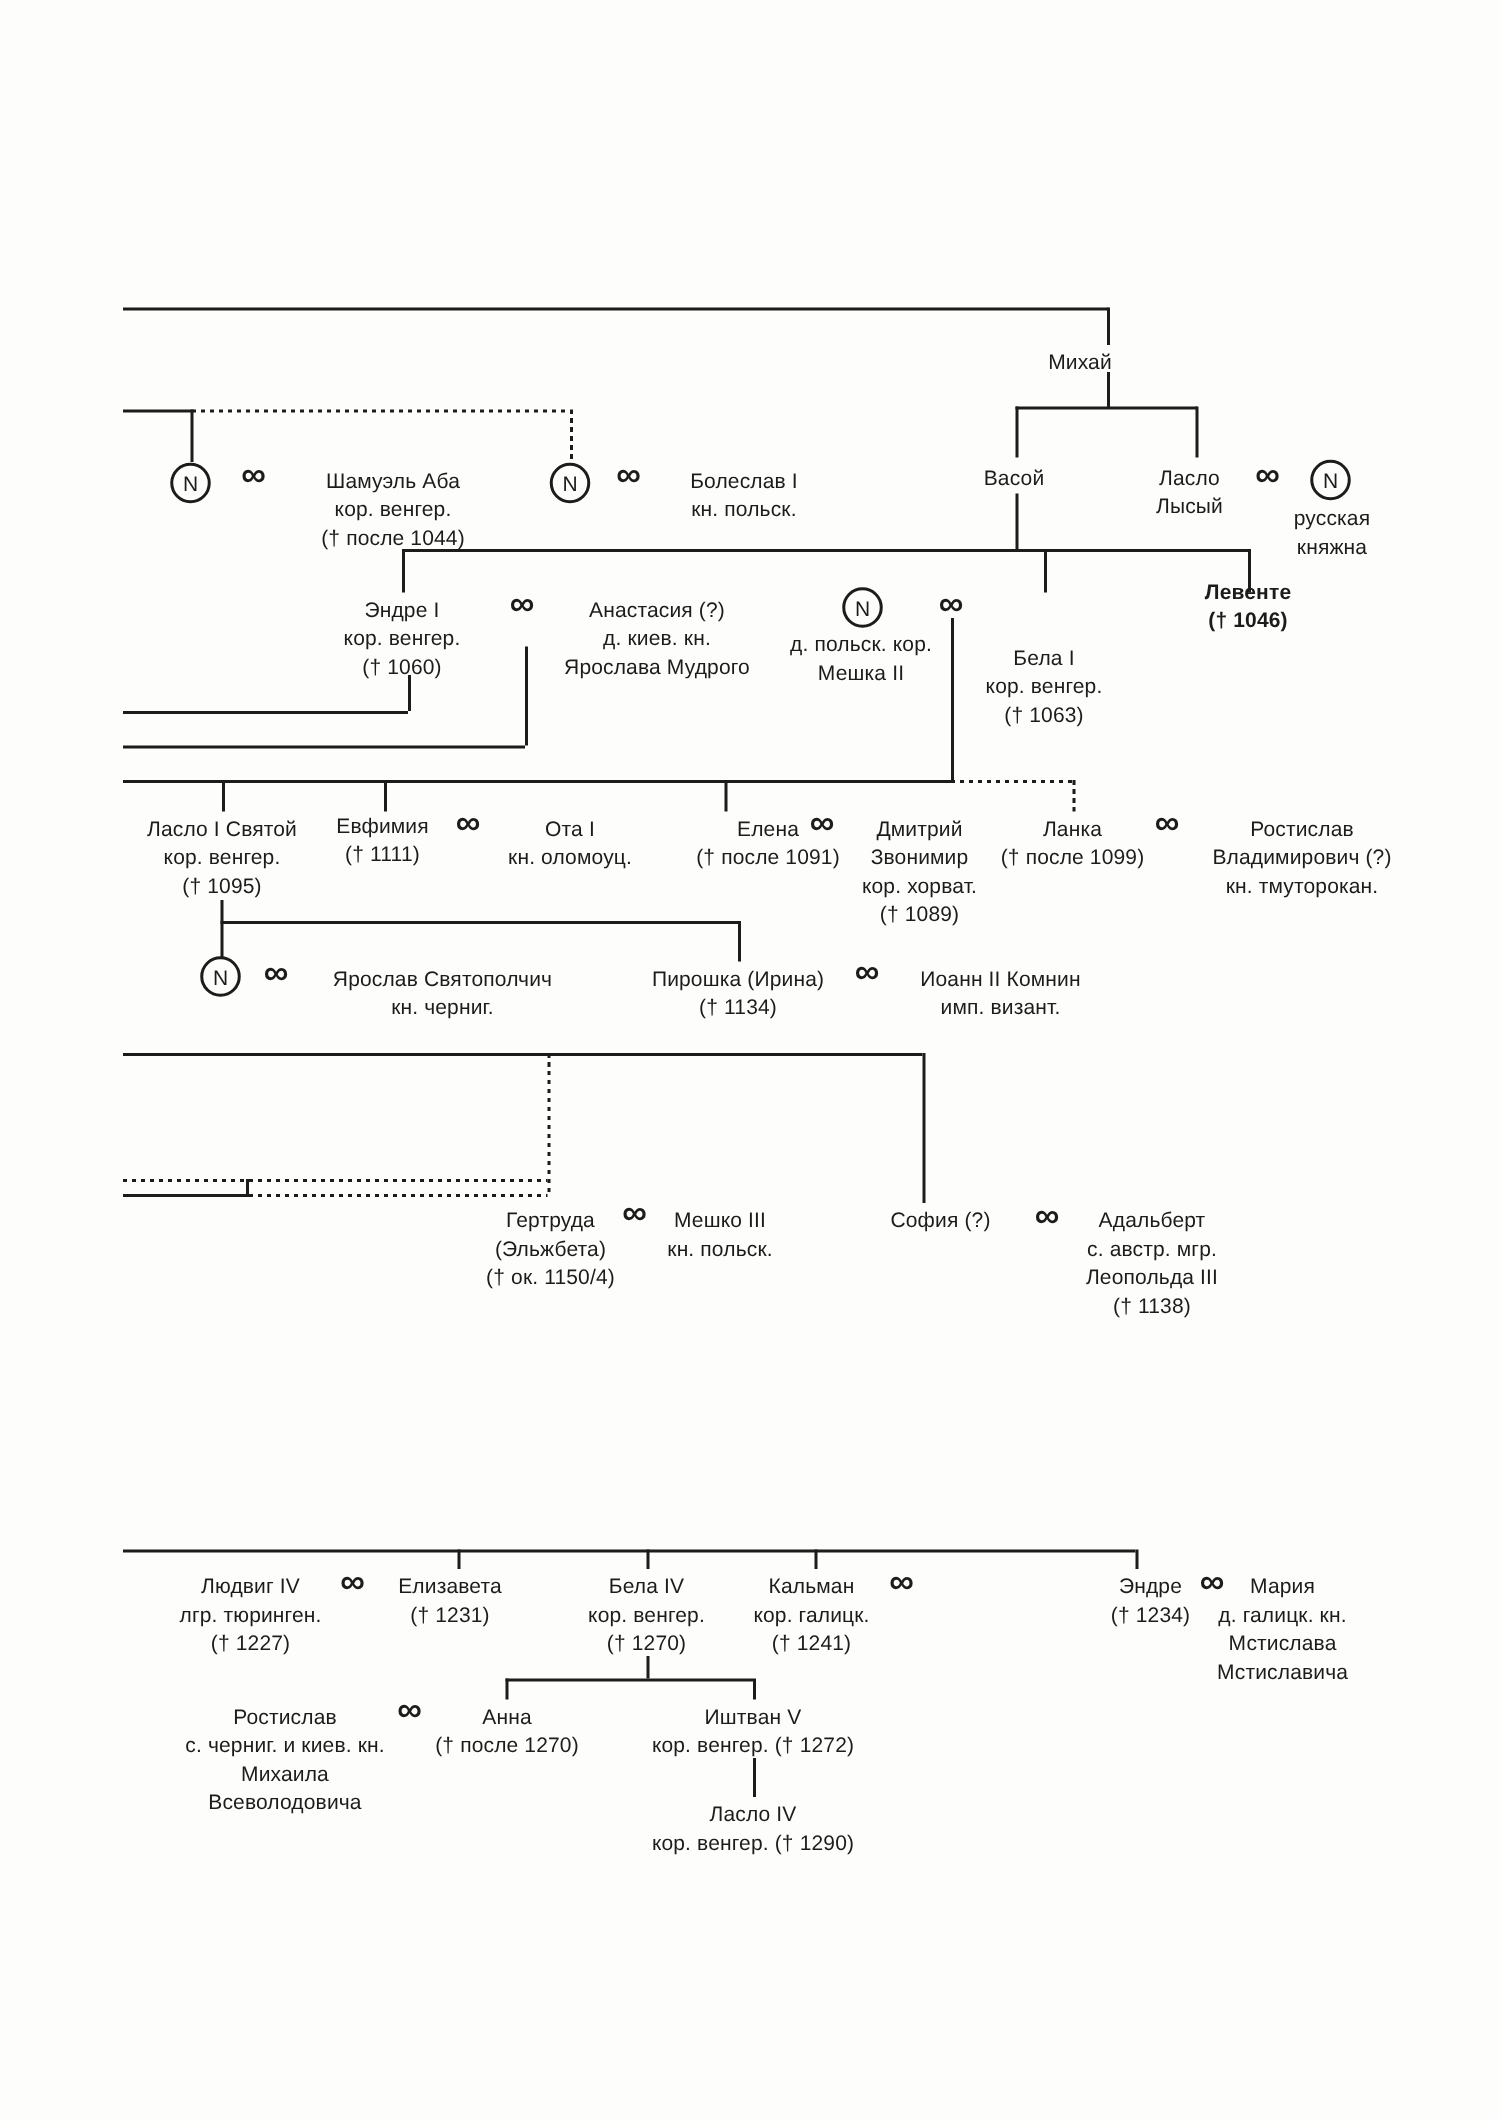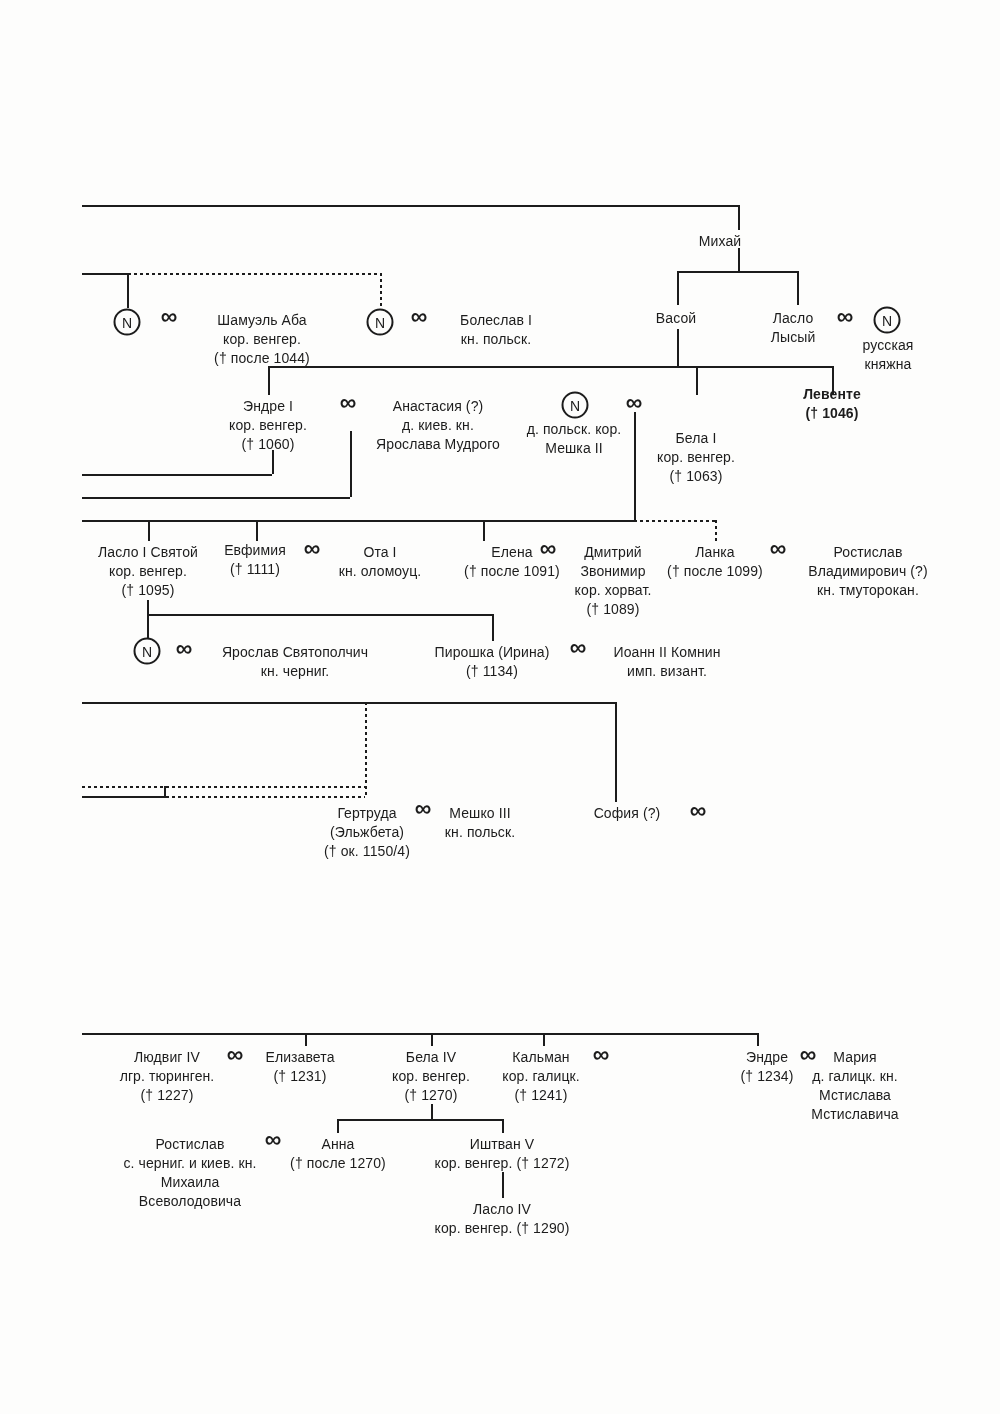--- a/index.html
+++ b/index.html
@@ -175,20 +175,26 @@
       <div>(Эльжбета)</div>
       <div>(† ок. 1150/4)</div>
     </div>
     <div class="node" style="left: 480px; top: 804px;">
       <div>Мешко III</div>
       <div>кн. польск.</div>
     </div>
     <div class="node" style="left: 627px; top: 804px;">
       <div>София (?)</div>
     </div>
+    <div class="node" style="left: 768px; top: 804px;">
+      <div>Адальберт</div>
+      <div>с. австр. мгр.</div>
+      <div>Леопольда III</div>
+      <div>(† 1138)</div>
+    </div>
     <div class="node" style="left: 167px; top: 1048px;">
       <div>Людвиг IV</div>
       <div>лгр. тюринген.</div>
       <div>(† 1227)</div>
     </div>
     <div class="node" style="left: 300px; top: 1048px;">
       <div>Елизавета</div>
       <div>(† 1231)</div>
     </div>
     <div class="node" style="left: 431px; top: 1048px;">

